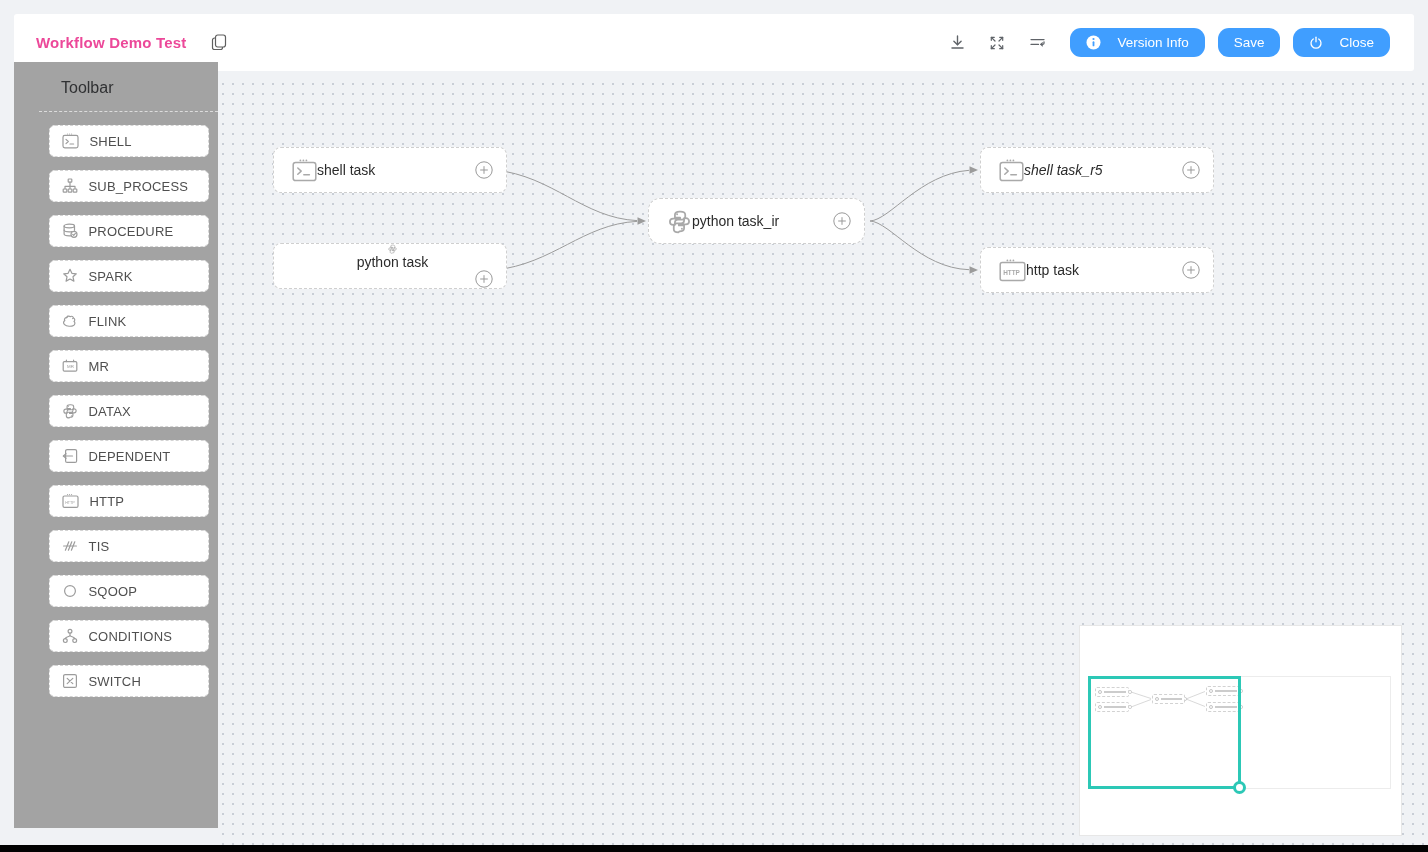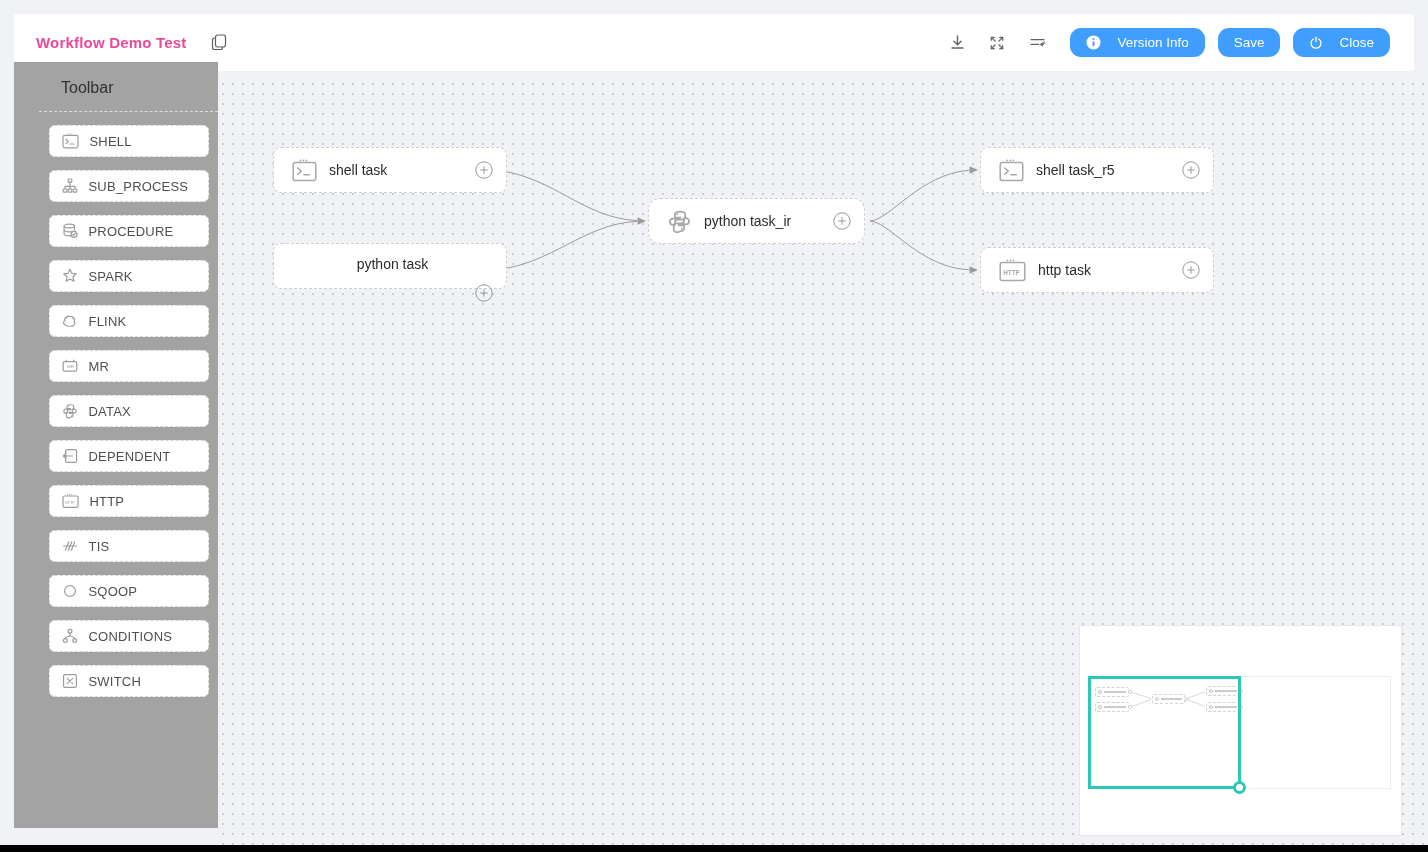--- a/index.html
+++ b/index.html
@@ -35,21 +35,21 @@
   .canvas { position:absolute; left:218px; top:79px; width:1210px; height:766px;
             background-color:#f0f2f5;
             background-image:radial-gradient(#c9ced6 1px, rgba(0,0,0,0) 1.2px);
             background-size:10px 10px; overflow:hidden; }
   .edges { position:absolute; left:0; top:0; pointer-events:none; }
   .edges path { stroke:#9b9b9b; stroke-width:1; fill:none; }
   .edges polygon { fill:#9b9b9b; }
 
   .node { position:absolute; width:234px; height:46px; background:#fff;
           border:1px dashed #cfcfcf; border-radius:8px; display:flex; align-items:center;
-          gap:12px; padding:0 13px 0 18px; cursor:move; }
+          padding:0 13px 0 18px; cursor:move; }
   .node-label { font-size:14px; color:#2b2b2b; }
   .node-plus { margin-left:auto; display:flex; cursor:crosshair; }
   .nicon .s { stroke:#a9a9a9; fill:none; stroke-width:1.5; stroke-linecap:round; stroke-linejoin:round; }
   .nicon .f { fill:#a9a9a9; stroke:none; }
   .nicon text { fill:#a9a9a9; stroke:none; font-family:"Liberation Sans",sans-serif; }
 
   
   .minimap { position:absolute; left:861px; top:546px; width:323px; height:211px;
              background:#fff; border:1px solid #e7e7e7; }
   .mini-extent { position:absolute; left:8px; top:50px; width:303px; height:113px;
@@ -318,21 +318,21 @@
     </svg>
     <span class="node-label">python task_ir</span>
     <span class="node-plus">
       <svg width="18" height="18" viewBox="0 0 18 18" fill="none" stroke="#999" stroke-width="1">
         <circle cx="9" cy="9" r="8.2"></circle>
           <path d="M9 5.2v7.6M5.2 9h7.6"></path>
       </svg>
     </span>
   </div>
 
-  <div class="node" style="left:762px; top:68px;">
+  <div class="node" style="left:762px; top:68px;font-style:italic;">
     <svg class="nicon" width="25" height="23" viewBox="0 0 25 23">
       <circle class="f" cx="8.4" cy="1.4" r=".9"></circle>
         <circle class="f" cx="11.4" cy="1.4" r=".9"></circle>
         <circle class="f" cx="14.4" cy="1.4" r=".9"></circle>
       <rect class="s" x="1.2" y="3.4" width="22.6" height="18.2" rx="2.4" stroke-width="1.9"></rect>
       <path class="s" d="M5.8 9l3.4 3.1-3.4 3.1" stroke-width="1.9"></path>
         <path class="s" d="M11.8 15.8h5.6" stroke-width="1.9"></path>
     </svg>
     <span class="node-label">shell task_r5</span>
     <span class="node-plus">

